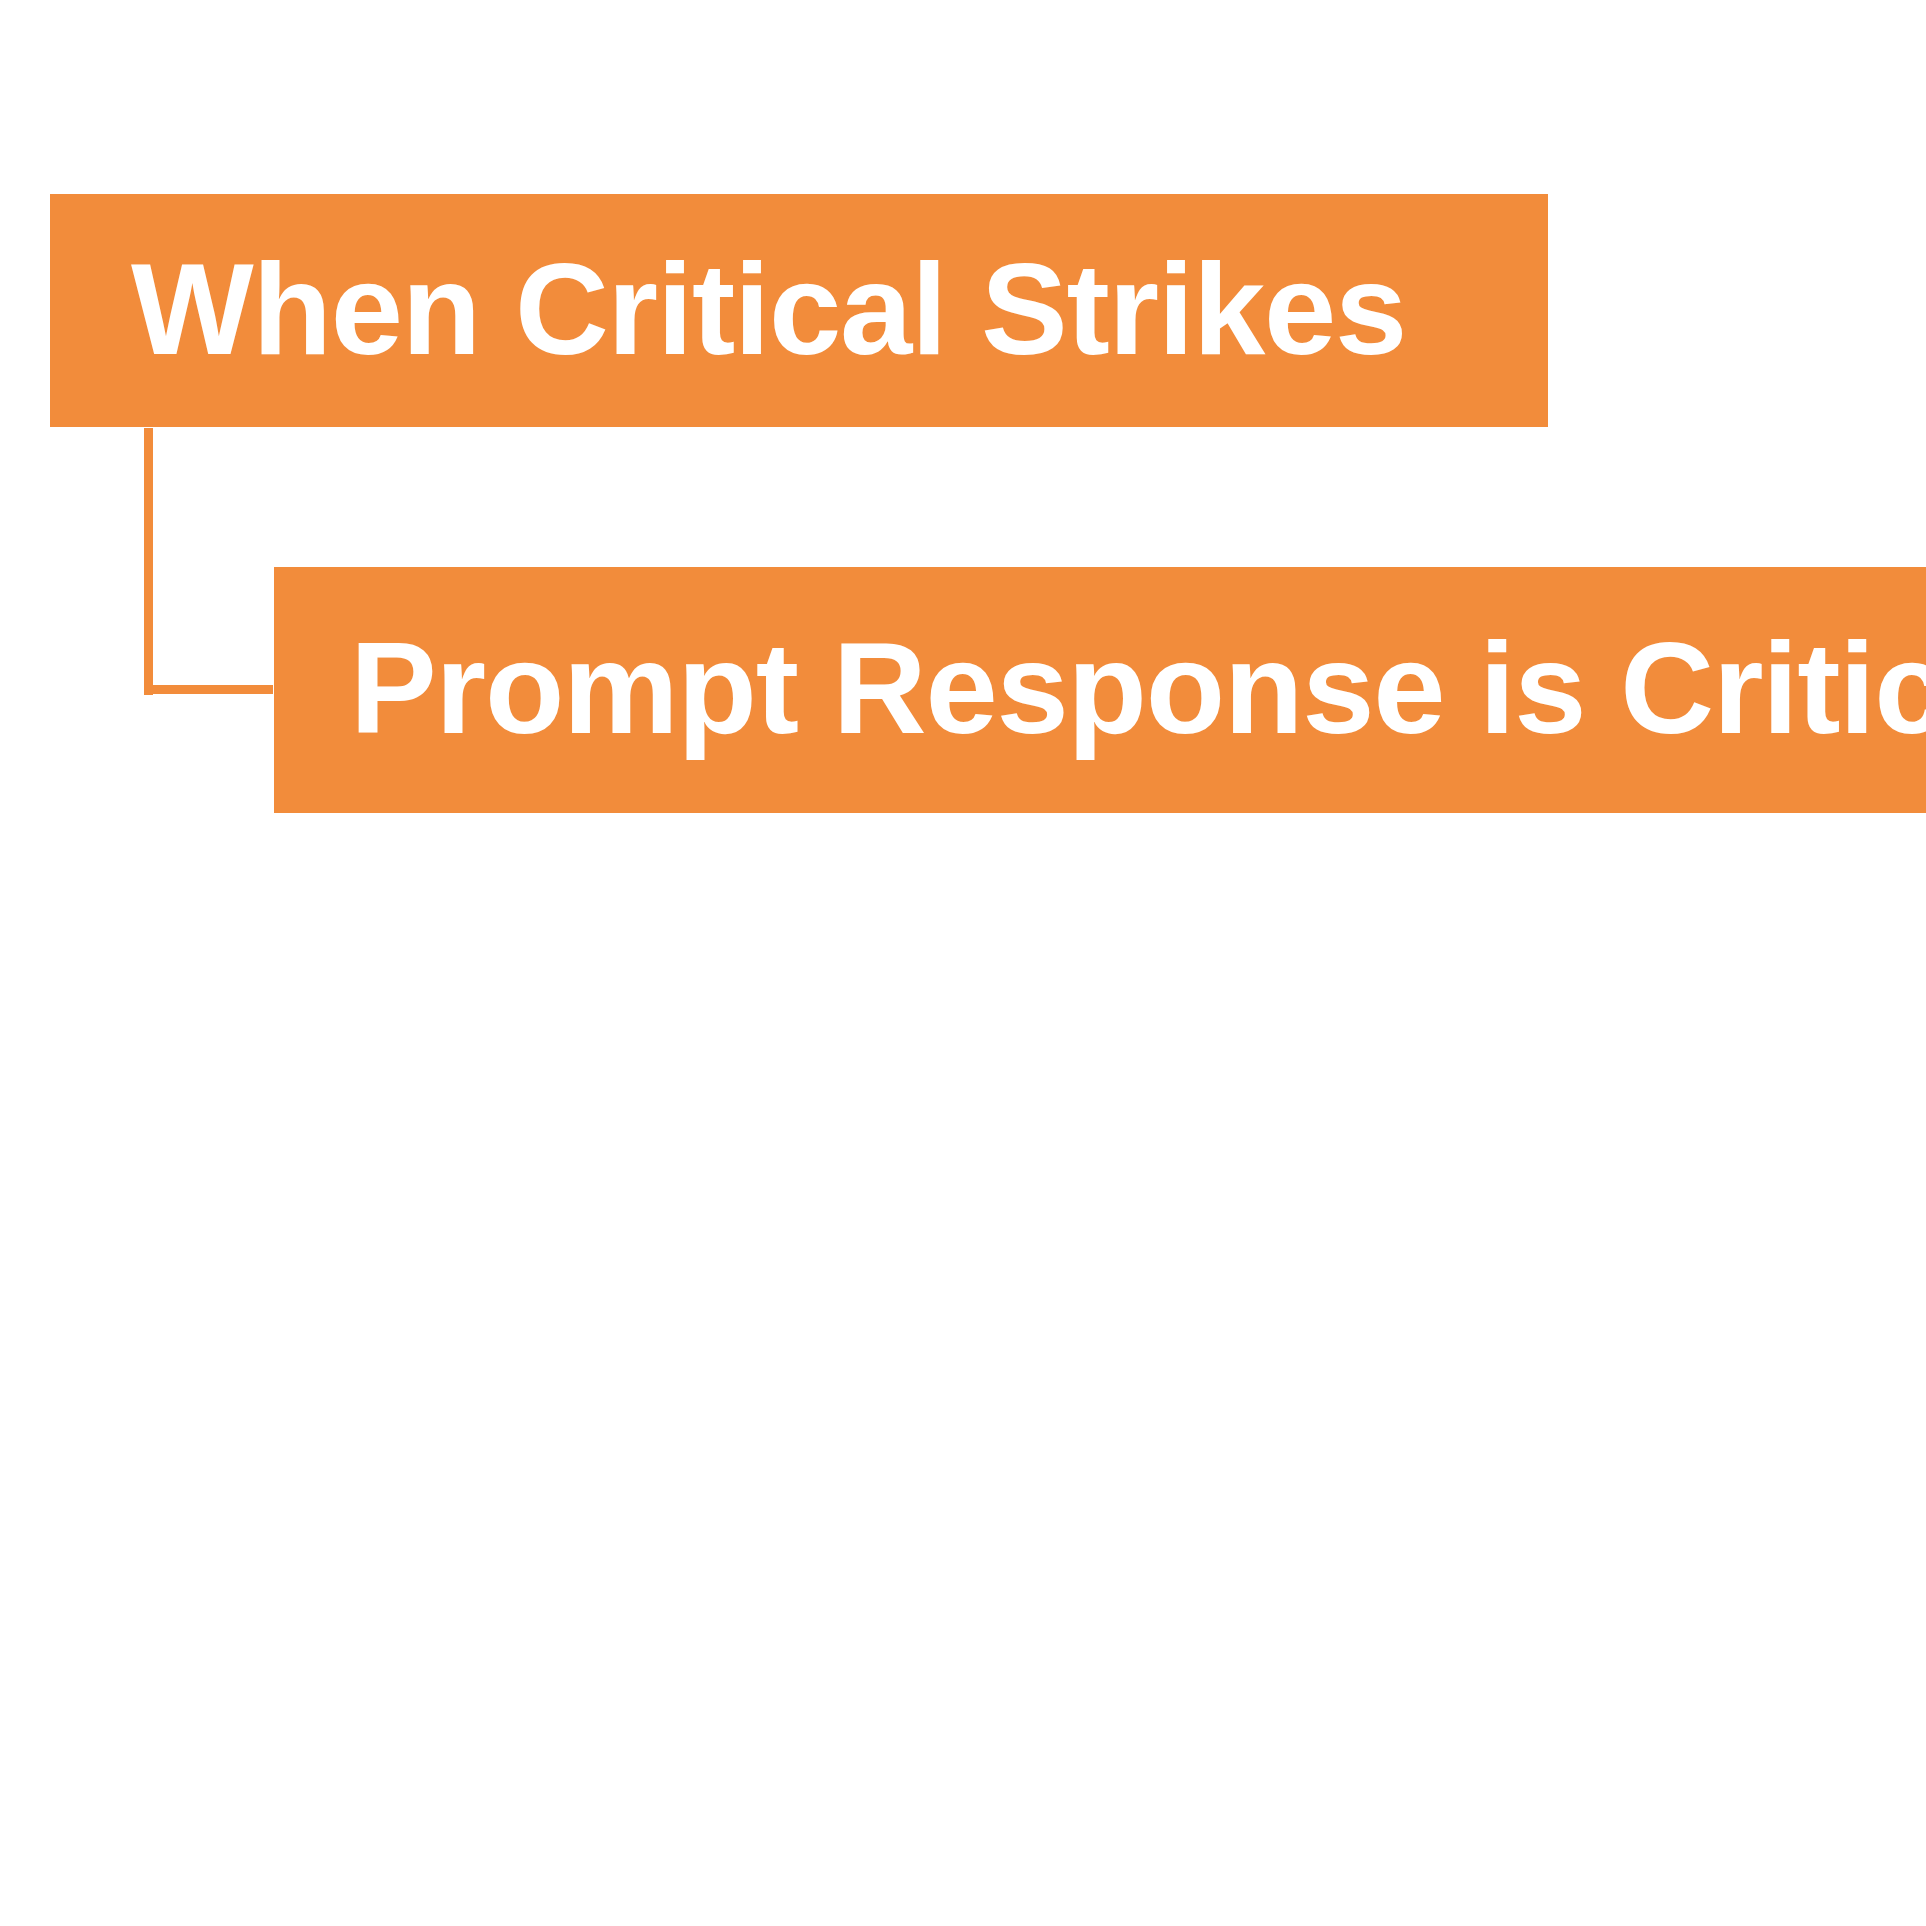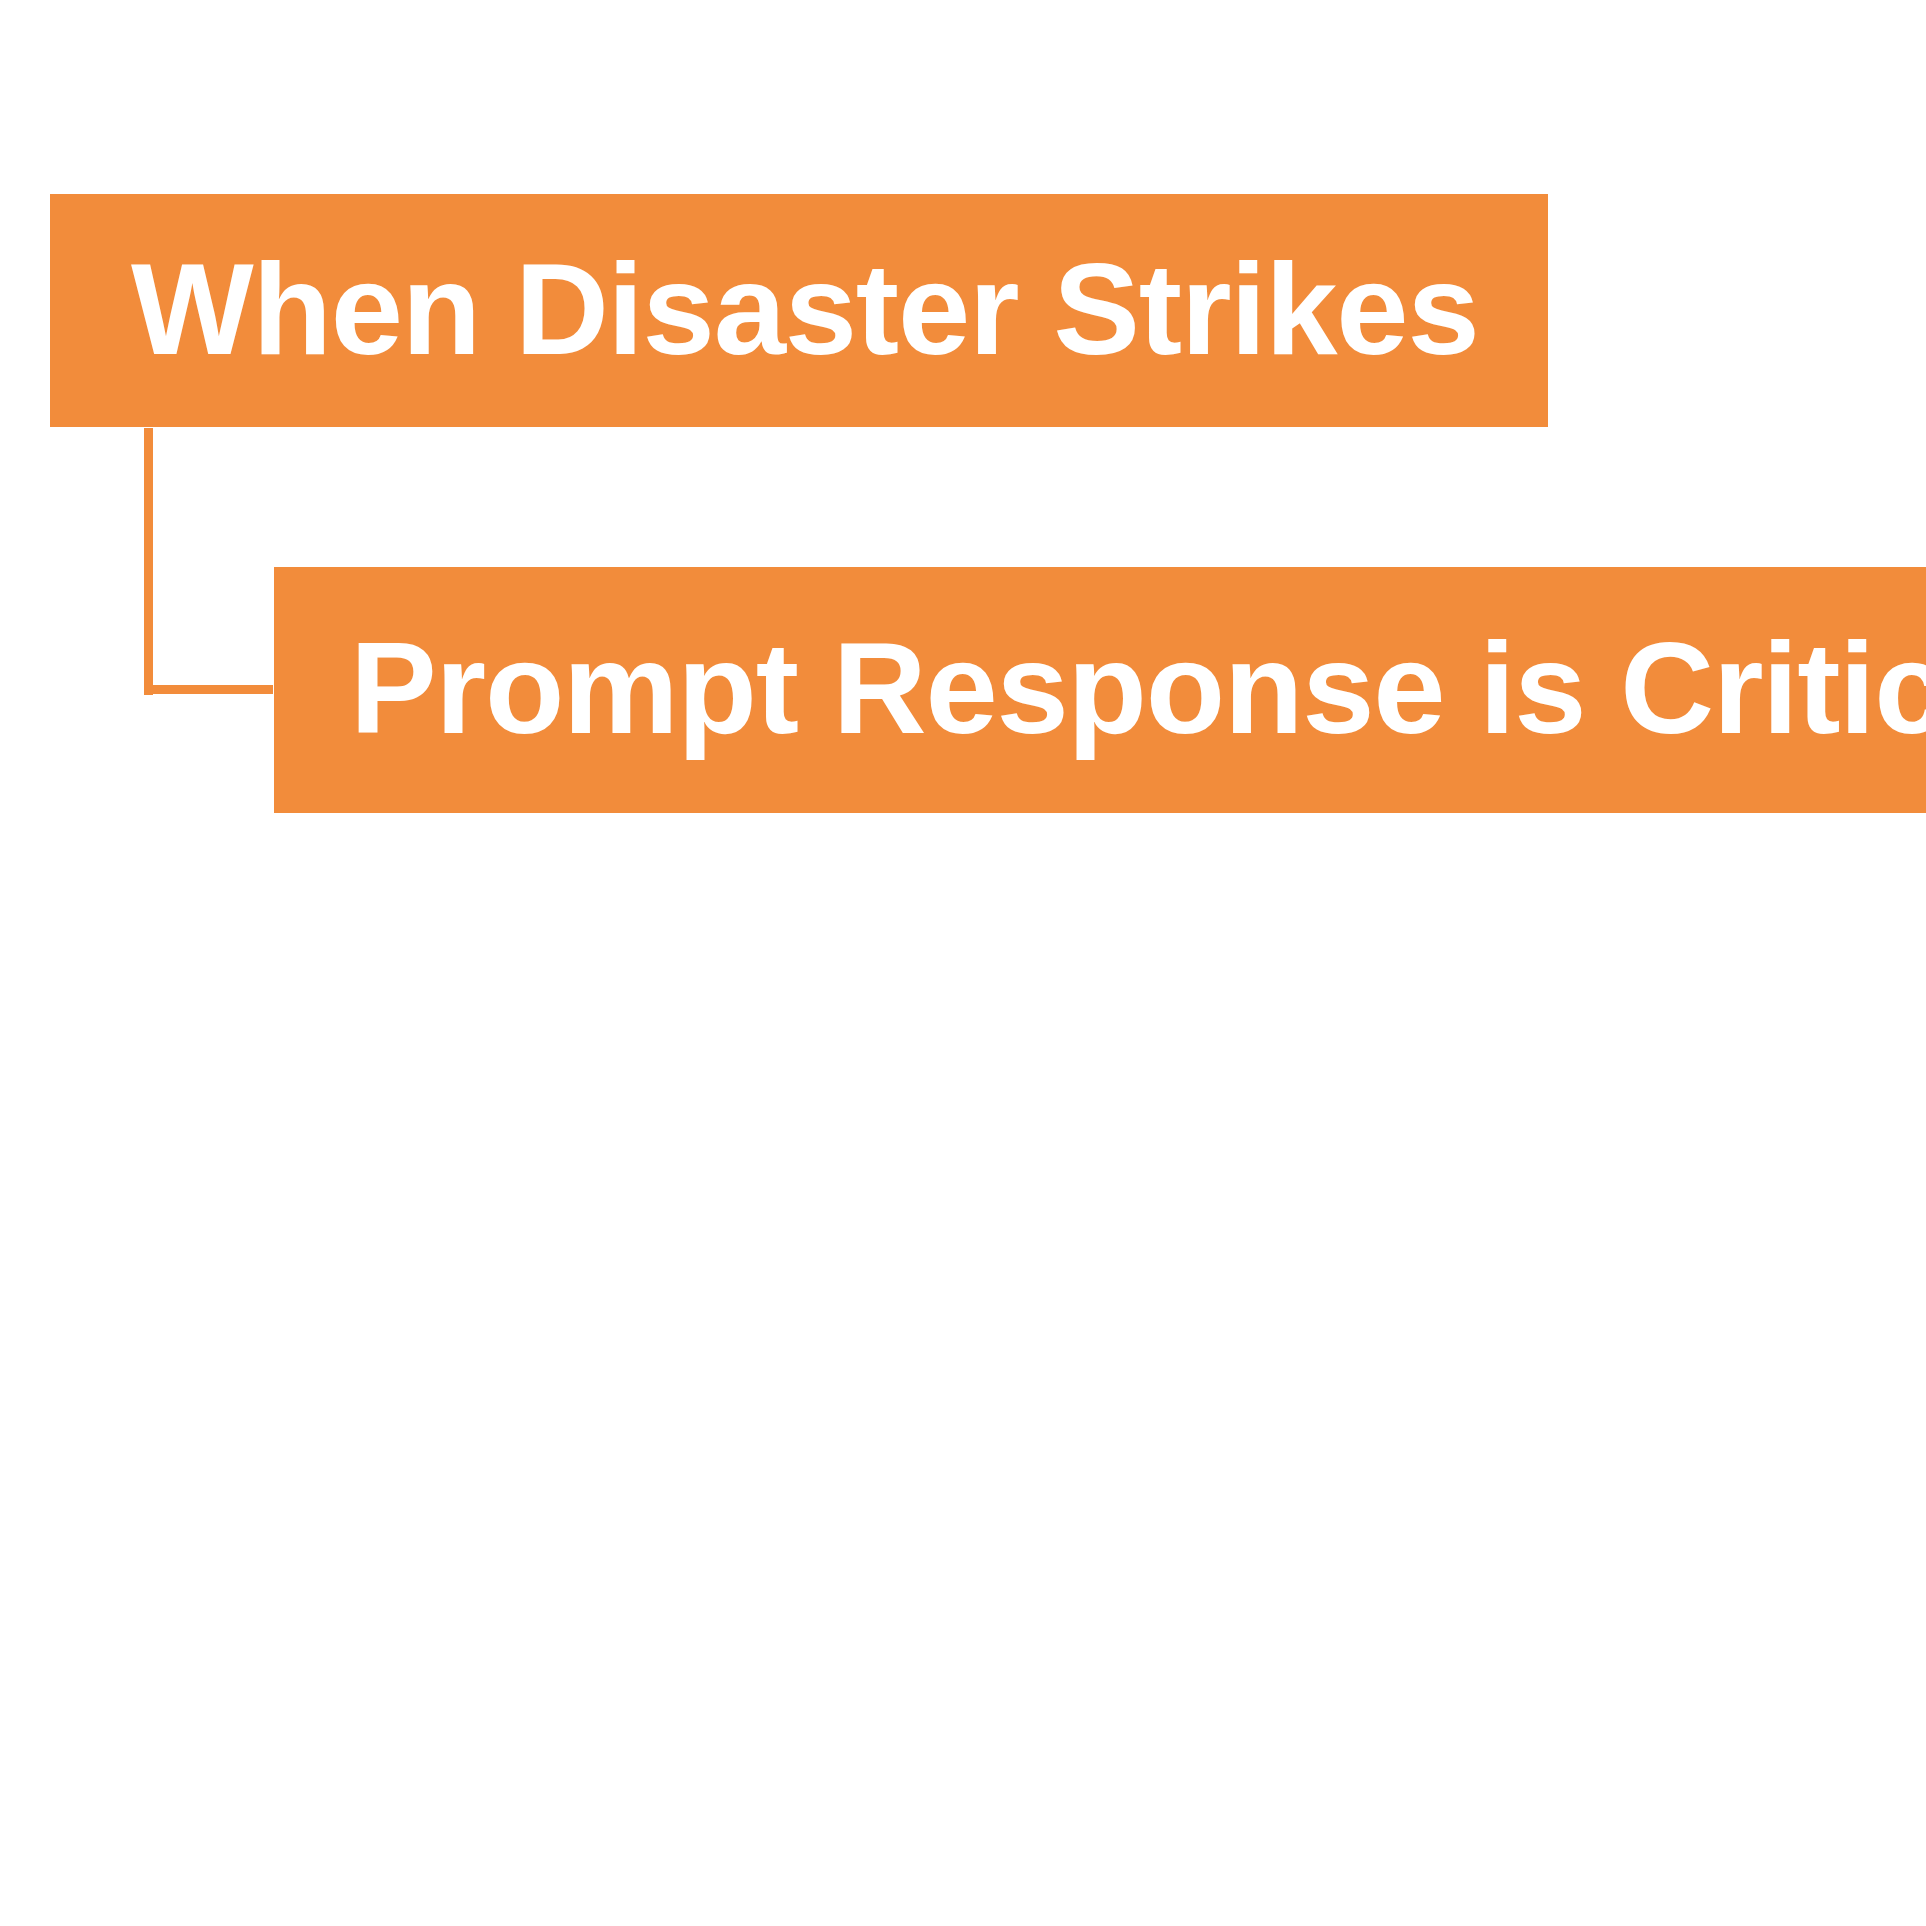--- a/index.html
+++ b/index.html
@@ -49,21 +49,21 @@
   
   #elbow-vertical   { left: 144px;  top: 428px; width: 9.2px;  height: 267px; }
   #elbow-horizontal { left: 144px;  top: 685px; width: 129px; height: 9.2px; }
 </style>
 </head>
 <body>
 
 <div class="canvas" style="background-color: rgb(255, 255, 255);">
 
   <div class="banner" id="banner-headline" style="background-color: rgb(242, 140, 59); color: rgb(255, 255, 255);">
-    <span>When Disaster Strikes</span>
+    <span>When Critical Strikes</span>
   </div>
 
   <div class="banner" id="banner-subheadline" style="background-color: rgb(242, 140, 59); color: rgb(255, 255, 255);">
     <span>Prompt Response is Critical</span>
   </div>
 
   <div class="shape" id="elbow-vertical" style="background-color: rgb(242, 140, 59);"></div>
   <div class="shape" id="elbow-horizontal" style="background-color: rgb(242, 140, 59);"></div>
 
 </div>

